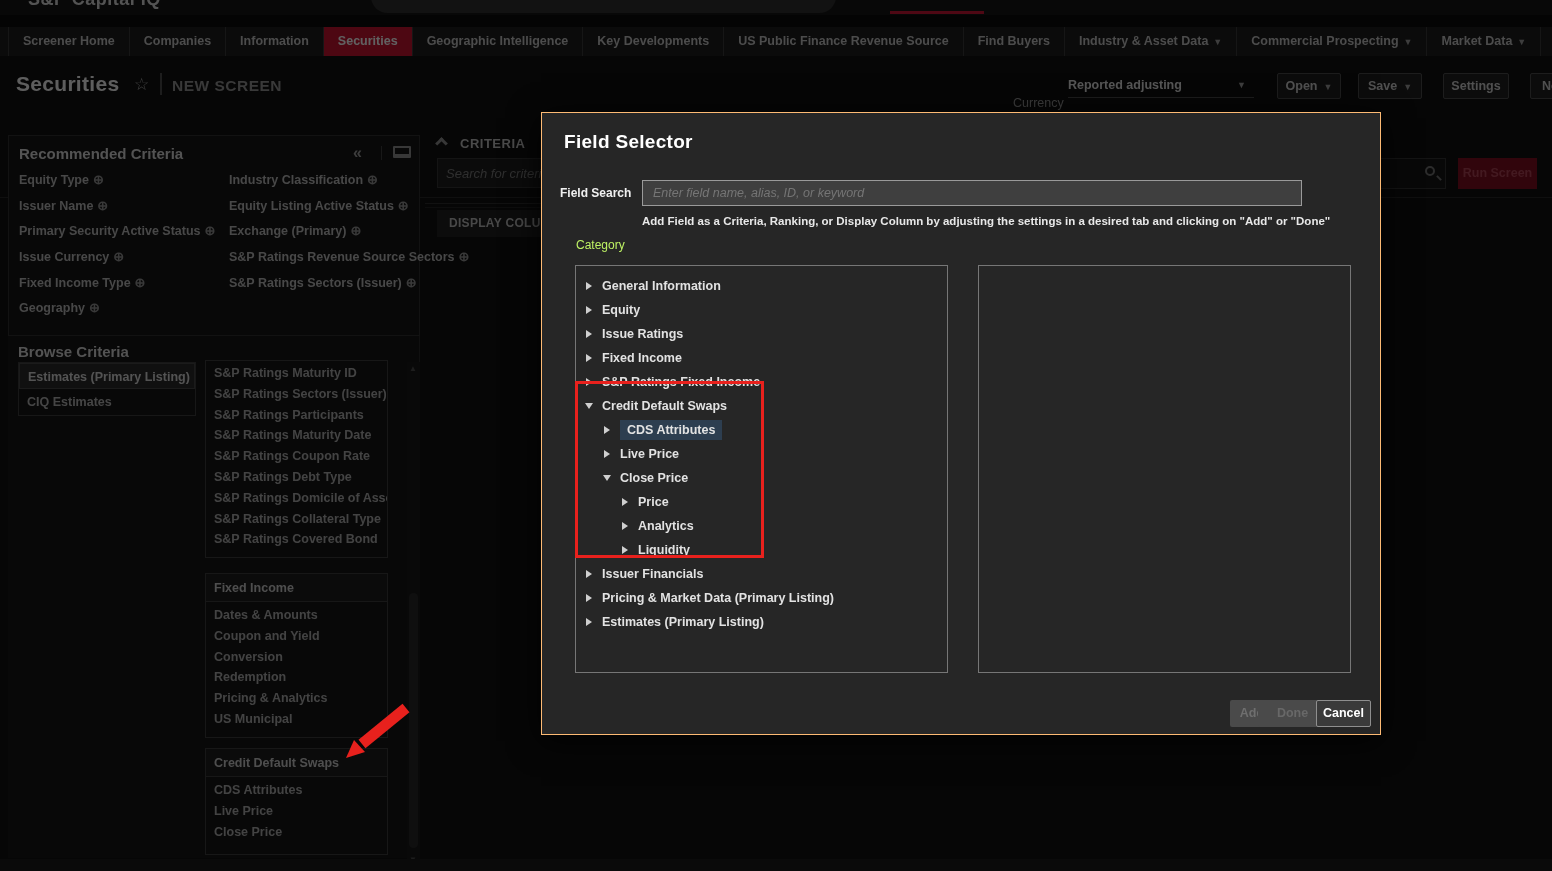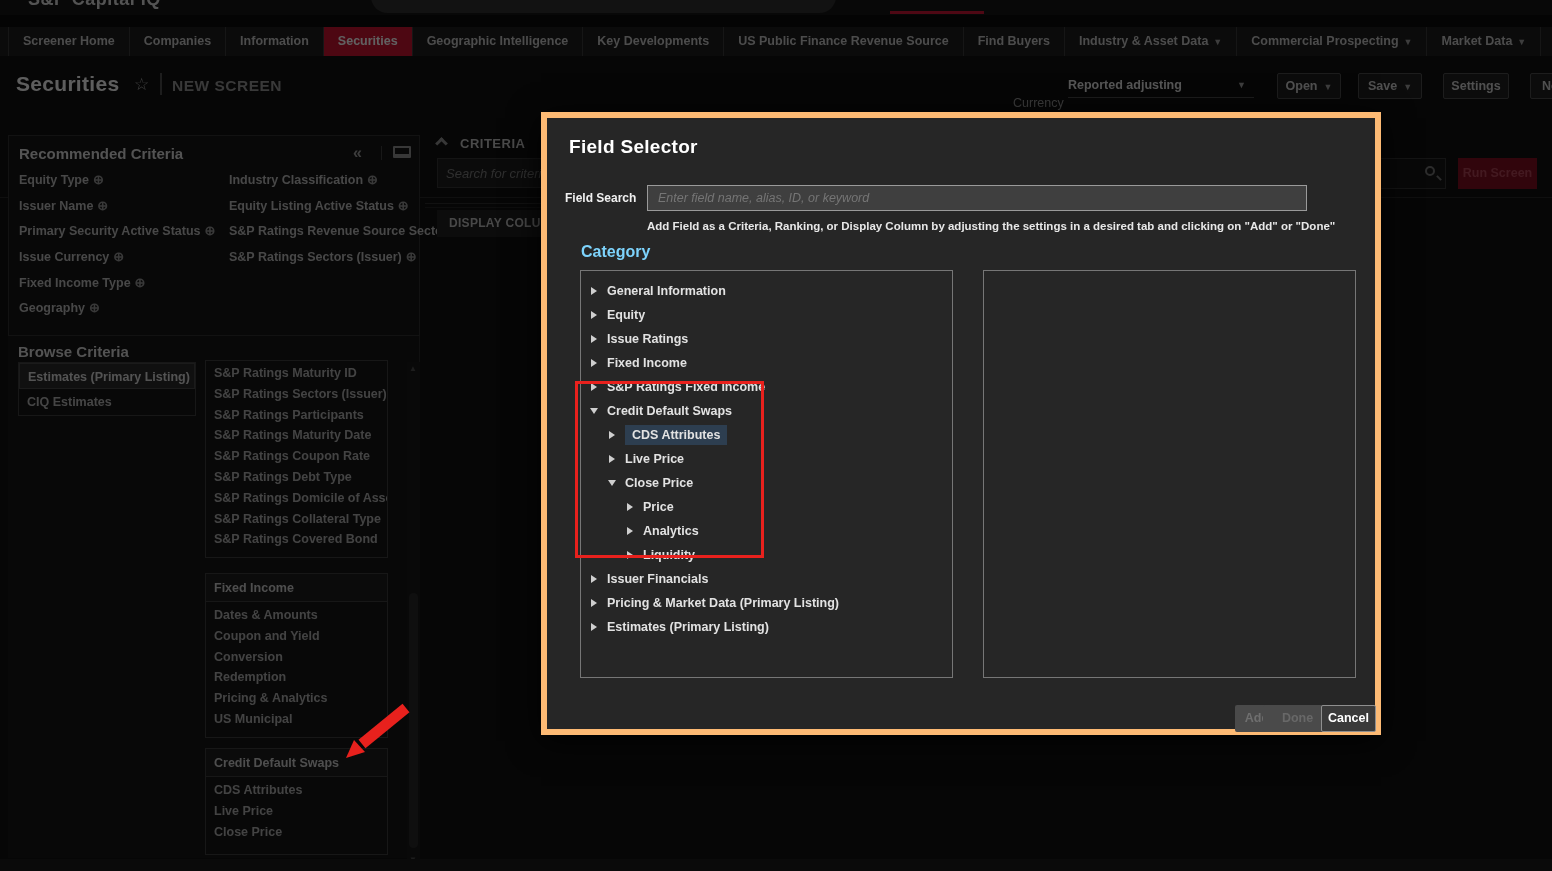--- a/index.html
+++ b/index.html
@@ -90,28 +90,28 @@
   #search-glass::after { content:""; position:absolute; left:9px; top:9px; width:6px; height:2px; background:#6f6f6f; transform:rotate(45deg); }
   #run-screen { left:1458px; top:158px; width:79px; height:31px; background:#7c0e1f; color:#a84052;
     font-size:12.5px; font-weight:700; text-align:center; line-height:31px; }
 
   #bottom-strip { left:0; top:859px; width:1552px; height:12px; background:#191919; }
 
   
   #dim-overlay { left:0; top:0; width:1552px; height:871px; background:rgba(0,0,0,0.60); z-index:10; }
 
   
-  #modal { left:541px; top:112px; width:840px; height:623px; background:#262626; border:6px solid #fdba74;
+  #modal { left:541px; top:112px; width:840px; height:623px; background:#262626; border:1px solid #fdba74;
     box-shadow:0 6px 30px rgba(0,0,0,.85); z-index:20; }
   #modal-title { left:22px; top:18px; font-size:19px; font-weight:bold; color:#ffffff; letter-spacing:.3px; }
   #fs-label { left:18px; top:73px; font-size:12px; font-weight:bold; color:#f0f0f0; }
   #fs-input { left:100px; top:67px; width:660px; height:26px; background:#3f3f3f; border:1px solid #9a9a9a;
     color:#b8b8b8; font-size:12.5px; font-style:italic; padding:0 10px; font-family:"Liberation Sans",sans-serif; }
   #fs-helper { left:100px; top:102px; font-size:11.5px; font-weight:bold; color:#e8e8e8; }
-  #category-label { left:34px; top:125px; font-size:16px; font-weight:bold; color:#7dd3fc; }
+  #category-label { left:34px; top:125px; font-size:12px; font-weight:normal; color:#bef264; }
   #tree-box { left:33px; top:152px; width:373px; height:408px; border:1px solid #767676; }
   #preview-box { left:436px; top:152px; width:373px; height:408px; border:1px solid #767676; }
 
   .trow { position:absolute; height:24px; display:flex; align-items:center; }
   .trow .tlabel { font-size:12.5px; font-weight:600; color:#e2e2e2; white-space:nowrap; }
   .trow.lvl0 { left:10px; } .trow.lvl1 { left:28px; } .trow.lvl2 { left:46px; }
   .caret-right { width:0; height:0; border-left:6px solid #cfcfcf; border-top:4px solid transparent;
     border-bottom:4px solid transparent; margin-right:10px; }
   .caret-down { width:0; height:0; border-top:6px solid #cfcfcf; border-left:4px solid transparent;
     border-right:4px solid transparent; margin-right:9px; margin-left:-1px; }
@@ -182,20 +182,21 @@
         <div class="rc-link"><span>Equity Type</span><span class="plus-icon">⊕</span></div>
         <div class="rc-link"><span>Issuer Name</span><span class="plus-icon">⊕</span></div>
         <div class="rc-link"><span>Primary Security Active Status</span><span class="plus-icon">⊕</span></div>
         <div class="rc-link"><span>Issue Currency</span><span class="plus-icon">⊕</span></div>
         <div class="rc-link"><span>Fixed Income Type</span><span class="plus-icon">⊕</span></div>
         <div class="rc-link"><span>Geography</span><span class="plus-icon">⊕</span></div>
       </div>
       <div id="rc-col2" class="abs rc-col">
         <div class="rc-link"><span>Industry Classification</span><span class="plus-icon">⊕</span></div>
         <div class="rc-link"><span>Equity Listing Active Status</span><span class="plus-icon">⊕</span></div>
+        <div class="rc-link"><span>Exchange (Primary)</span><span class="plus-icon">⊕</span></div>
         <div class="rc-link"><span>S&amp;P Ratings Revenue Source Sectors</span><span class="plus-icon">⊕</span></div>
         <div class="rc-link"><span>S&amp;P Ratings Sectors (Issuer)</span><span class="plus-icon">⊕</span></div>
       </div>
     </div>
 
     <div id="browse-title" class="abs">Browse Criteria</div>
 
     <div id="browse-selector" class="abs">
       <div class="bs-item selected">Estimates (Primary Listing)</div>
       <div class="bs-item">CIQ Estimates</div>

